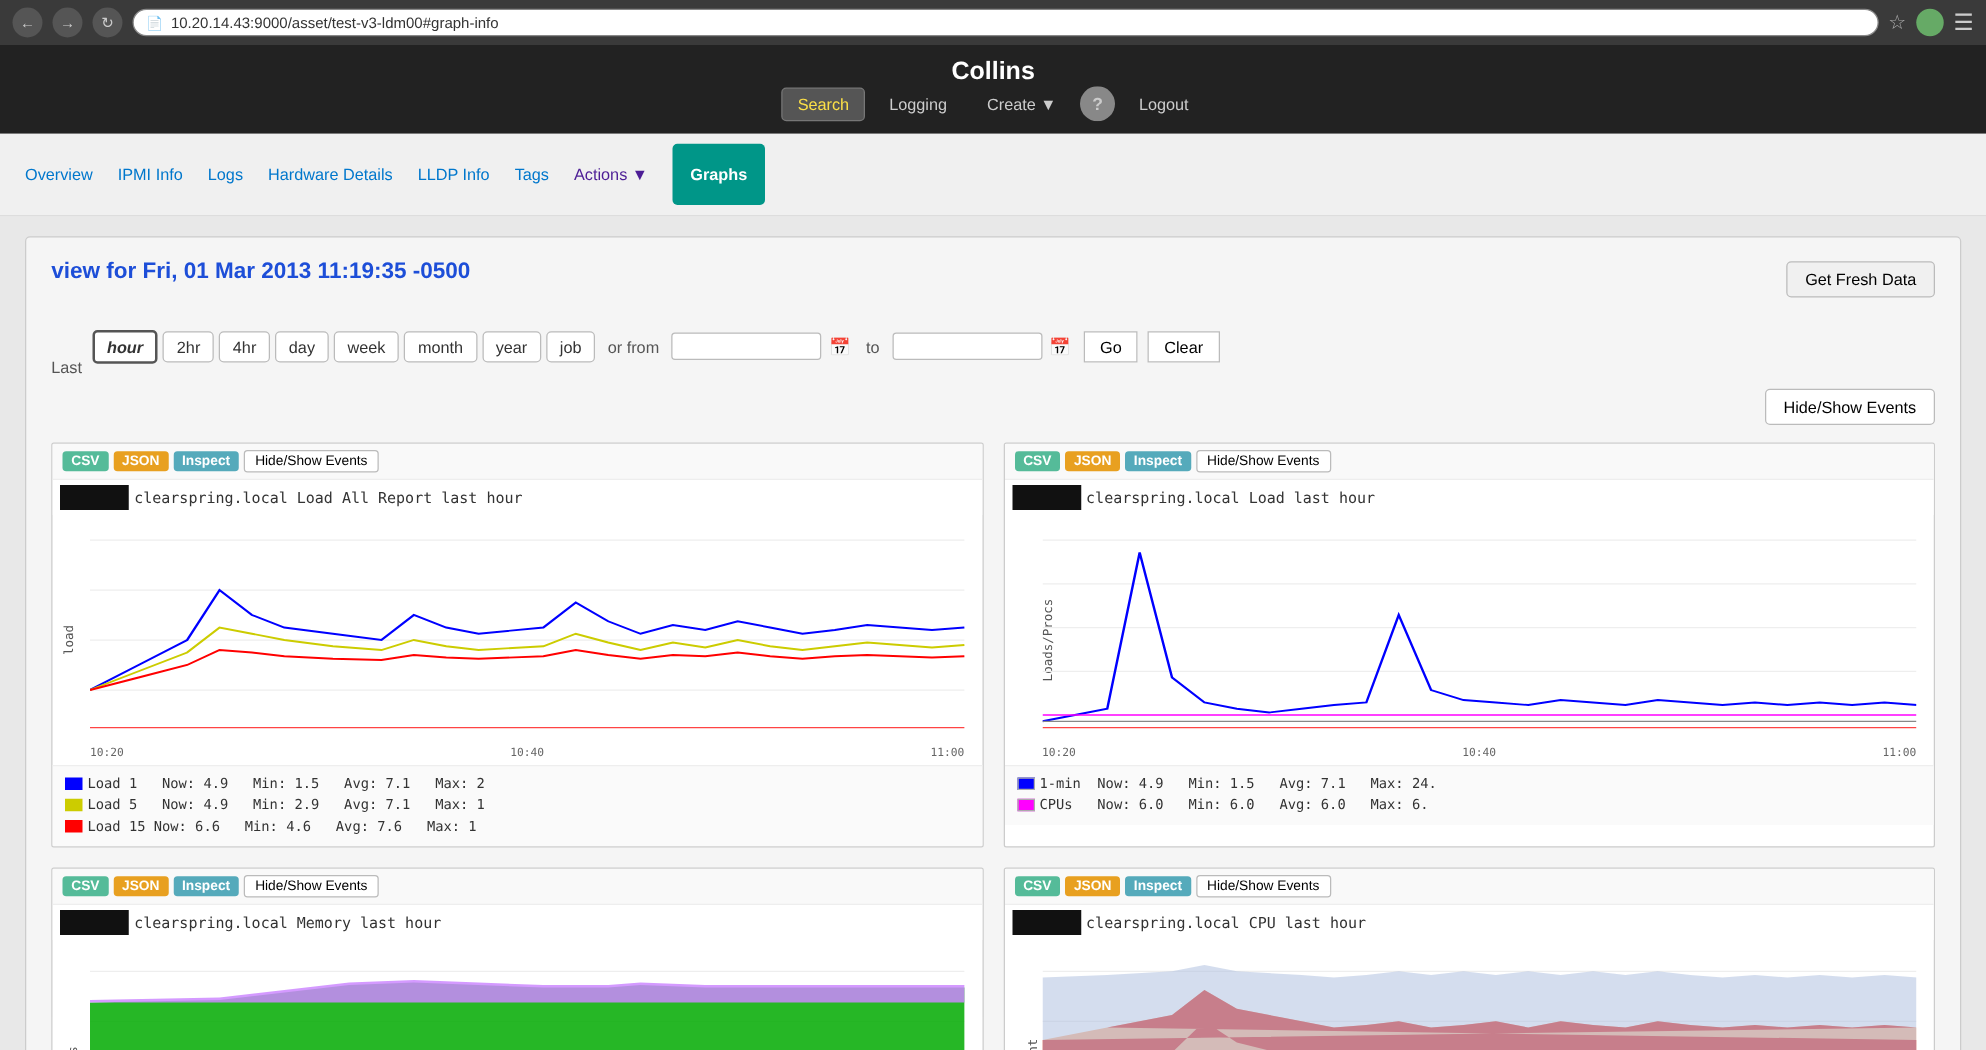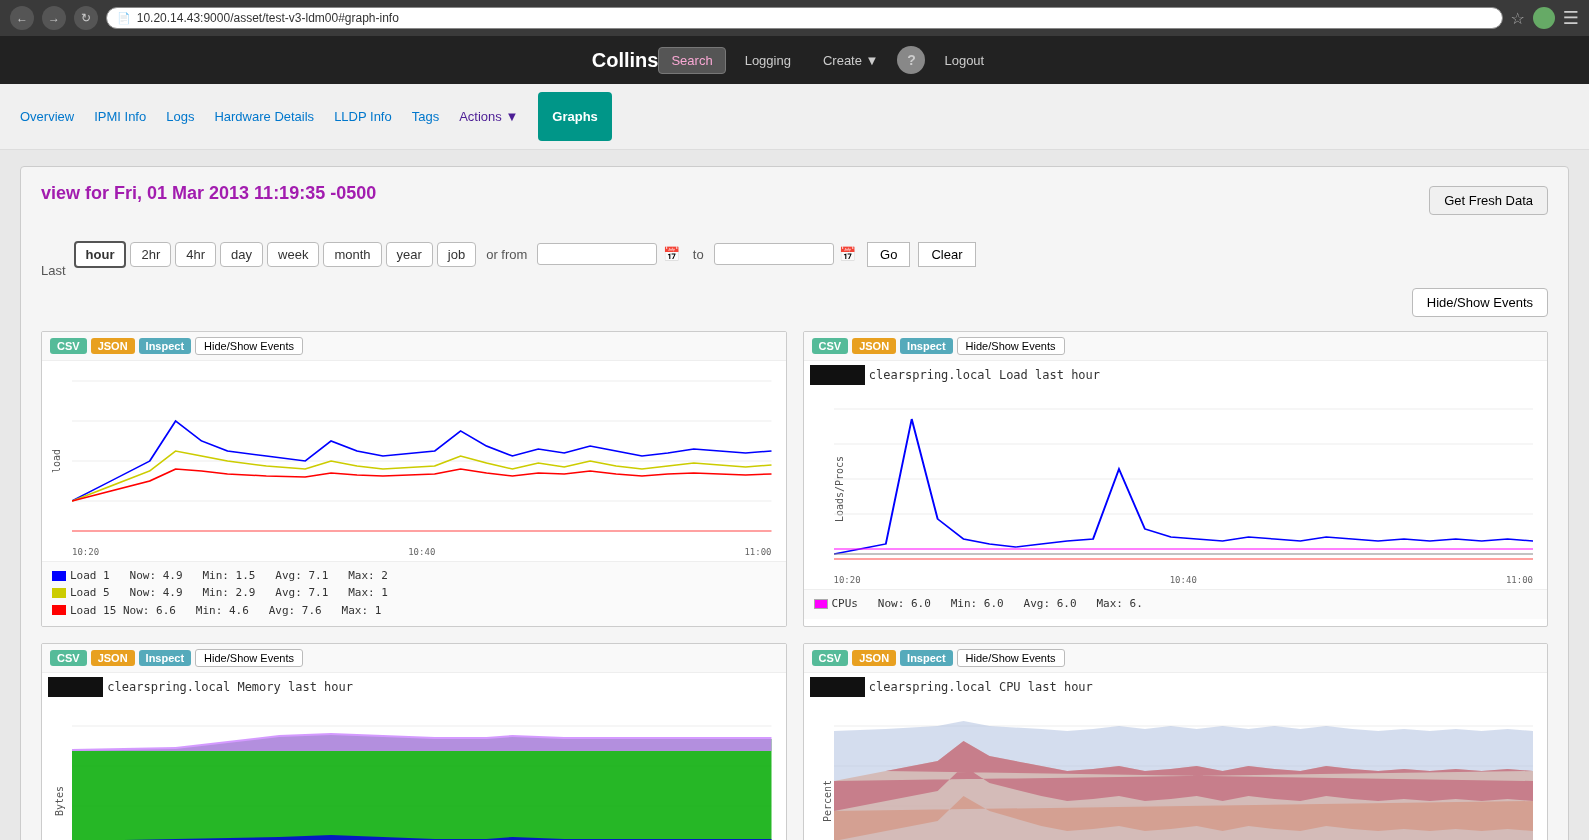--- a/index.html
+++ b/index.html
@@ -43,21 +43,22 @@
     .browser-star { color: #aaa; font-size: 16px; }
     .browser-profile { width: 22px; height: 22px; background: #6a6; border-radius: 50%; }
     .browser-menu { color: #ccc; font-size: 18px; cursor: pointer; }
 
     
     .app-header {
       background: #222;
       padding: 10px 36px;
       display: flex;
       align-items: center;
-      justify-content: center;
+      justify-content: flex-start;
+      flex-direction: column;
     }
     .app-title {
       color: #fff;
       font-size: 20px;
       font-weight: bold;
     }
     .app-header-nav {
       display: flex;
       align-items: center;
       gap: 6px;
@@ -67,21 +68,21 @@
       border: 1px solid transparent;
       color: #ccc;
       padding: 5px 12px;
       border-radius: 4px;
       cursor: pointer;
       font-size: 13px;
     }
     .header-nav-btn.primary {
       background: #555;
       border-color: #777;
-      color: #f9a8d4;
+      color: #fde047;
     }
     .header-nav-btn.info-btn {
       background: #888;
       border-radius: 50%;
       width: 28px;
       height: 28px;
       padding: 0;
       text-align: center;
       line-height: 26px;
       font-size: 14px;
@@ -138,21 +139,21 @@
       background: #f5f5f5;
       border: 1px solid #ccc;
       border-radius: 4px;
       padding: 16px 20px;
     }
 
     .panel-title {
       font-size: 18px;
       font-weight: bold;
       margin-bottom: 14px;
-      color: #a21caf;
+      color: #1d4ed8;
     }
 
     .time-controls {
       display: flex;
       align-items: center;
       gap: 4px;
       margin-bottom: 10px;
       flex-wrap: wrap;
     }
     .time-label {
@@ -167,20 +168,21 @@
       border-radius: 4px;
       background: #fff;
       cursor: pointer;
       font-size: 13px;
       color: #333;
     }
     .time-btn.active {
       background: #fff;
       border: 2px solid #555;
       font-weight: bold;
+      font-style: italic;
     }
     .time-sep { color: #555; margin: 0 6px; font-size: 13px; }
     .date-input {
       border: 1px solid #bbb;
       border-radius: 3px;
       padding: 3px 6px;
       font-size: 12px;
       width: 120px;
       background: #fff;
     }
@@ -422,20 +424,24 @@
 
     <div class="graphs-grid">
 
       <div class="graph-panel">
         <div class="graph-toolbar">
           <button class="tag-btn tag-csv">CSV</button>
           <button class="tag-btn tag-json">JSON</button>
           <button class="tag-btn tag-inspect">Inspect</button>
           <button class="hide-show-small">Hide/Show Events</button>
         </div>
+        <div class="chart-header">
+          <span class="chart-title-bar">&nbsp;&nbsp;&nbsp;&nbsp;&nbsp;&nbsp;</span>
+          <span class="chart-title-text">clearspring.local Load All Report last hour</span>
+        </div>
         <div class="chart-container">
           <span class="rotated-label">load</span>
           <svg width="100%" height="100%" style="position:absolute;left:30px;right:14px;width:calc(100% - 44px);top:0;bottom:20px;height:calc(100% - 20px)" viewBox="0 0 540 180" preserveAspectRatio="none">
 
             <line x1="0" y1="20" x2="540" y2="20" stroke="#eee" stroke-width="1"></line>
             <line x1="0" y1="60" x2="540" y2="60" stroke="#eee" stroke-width="1"></line>
             <line x1="0" y1="100" x2="540" y2="100" stroke="#eee" stroke-width="1"></line>
             <line x1="0" y1="140" x2="540" y2="140" stroke="#eee" stroke-width="1"></line>
 
             <text x="-2" y="25" font-size="10" fill="#666" text-anchor="end">20</text>
@@ -507,20 +513,24 @@
             <line x1="0" y1="170" x2="540" y2="170" stroke="#ff4444" stroke-width="1"></line>
           </svg>
           <div class="x-axis-labels">
             <span>10:20</span>
               <span>10:40</span>
               <span>11:00</span>
           </div>
         </div>
         <div class="graph-legend">
           <div class="legend-row">
+            <span class="legend-color" style="background:#00f;border:1px solid #aaa;"></span>
+            <span class="legend-text">1-min&nbsp; Now: 4.9&nbsp;&nbsp; Min: 1.5&nbsp;&nbsp; Avg: 7.1&nbsp;&nbsp; Max: 24.</span>
+          </div>
+          <div class="legend-row">
             <span class="legend-color" style="background:#f0f;border:1px solid #aaa;"></span>
             <span class="legend-text">CPUs&nbsp;&nbsp; Now: 6.0&nbsp;&nbsp; Min: 6.0&nbsp;&nbsp; Avg: 6.0&nbsp;&nbsp; Max: 6.</span>
           </div>
         </div>
       </div>
 
       <div class="graph-panel">
         <div class="graph-toolbar">
           <button class="tag-btn tag-csv">CSV</button>
           <button class="tag-btn tag-json">JSON</button>

